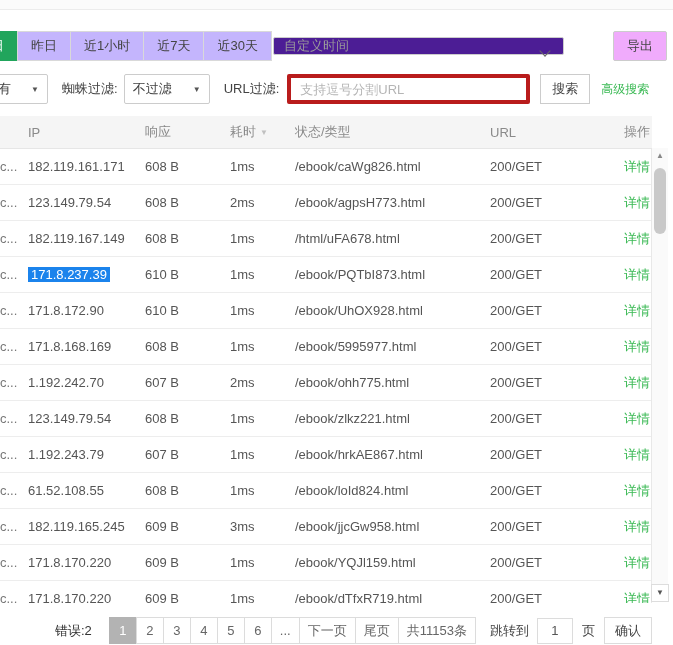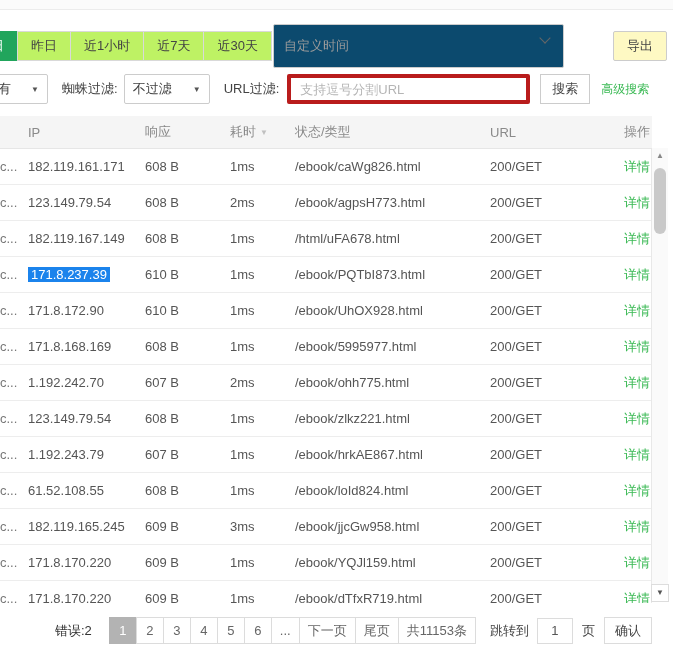--- a/index.html
+++ b/index.html
@@ -14,36 +14,36 @@
     position:relative;background:#fff;
     font-family:"Liberation Sans","DejaVu Sans",sans-serif;
     color:#555;font-size:13px;
   }
   .top-strip{height:10px;background:#fbfbfb;border-bottom:1px solid #ececec;}
 
   
   .toolbar1{display:flex;align-items:center;margin-top:21px;height:30px;padding-right:6px;}
   .time-group{display:flex;margin-left:-35px;}
   .time-btn{
-    height:30px;padding:0 13px;background:#bef264;border:1px solid #d9d9d9;
+    height:30px;padding:0 13px;background:#c4b5fd;border:1px solid #d9d9d9;
     margin-left:-1px;font-size:13px;color:#444;cursor:pointer;white-space:nowrap;
     font-family:inherit;
   }
   .time-btn.active{background:var(--button-green);border-color:var(--button-green);color:#fff;}
   .select-box{
-    position:relative;height:44px;border:1px solid #ccc;border-radius:2px;background:#0c4a6e;
+    position:relative;height:18px;border:1px solid #ccc;border-radius:2px;background:#4c1d95;
     display:flex;align-items:center;color:#9a9a9a;cursor:pointer;
   }
   .custom-time{width:291px;margin-left:1px;padding:0 10px;}
   .chevron-down{
     position:absolute;right:14px;top:9px;width:8px;height:8px;
     border-right:1.5px solid #666;border-bottom:1.5px solid #666;transform:rotate(45deg);
   }
   .export-btn{
-    margin-left:auto;height:30px;padding:0 13px;background:#fef9c3;border:1px solid #ccc;
+    margin-left:auto;height:30px;padding:0 13px;background:#f0abfc;border:1px solid #ccc;
     border-radius:2px;font-size:13px;color:#444;cursor:pointer;font-family:inherit;
   }
 
   
   .toolbar2{display:flex;align-items:center;margin-top:13px;height:30px;}
   .mini-select{
     position:relative;height:30px;border:1px solid #ccc;border-radius:2px;background:#fff;
     display:flex;align-items:center;padding:0 8px;color:#444;cursor:pointer;white-space:nowrap;
   }
   .left-select{margin-left:-24px;width:72px;}

